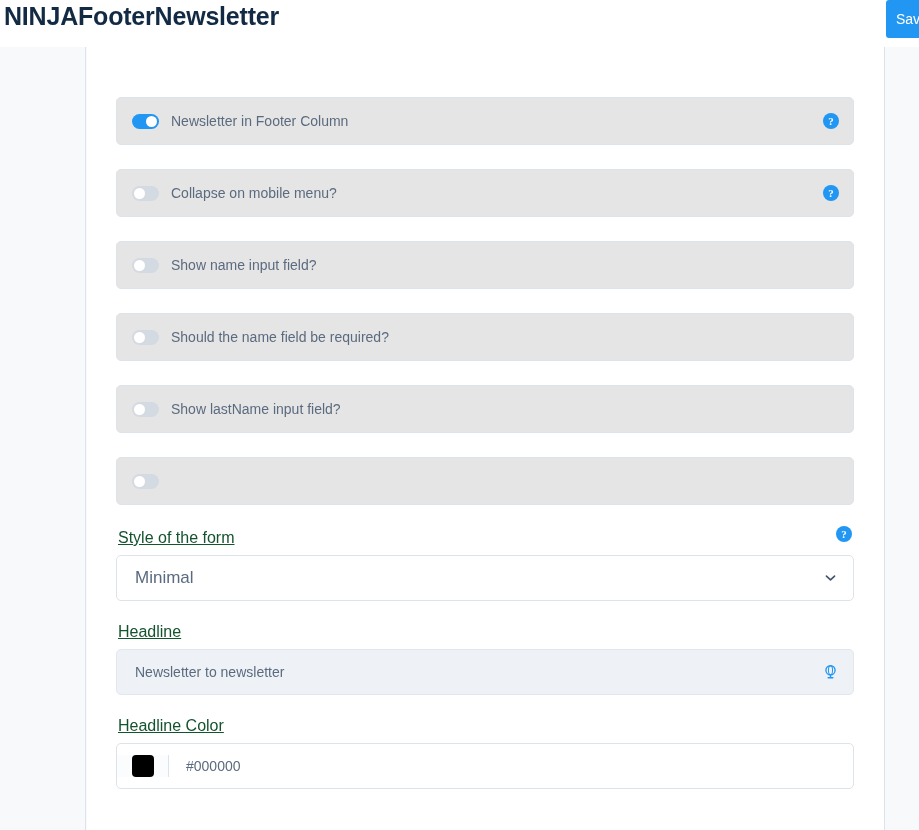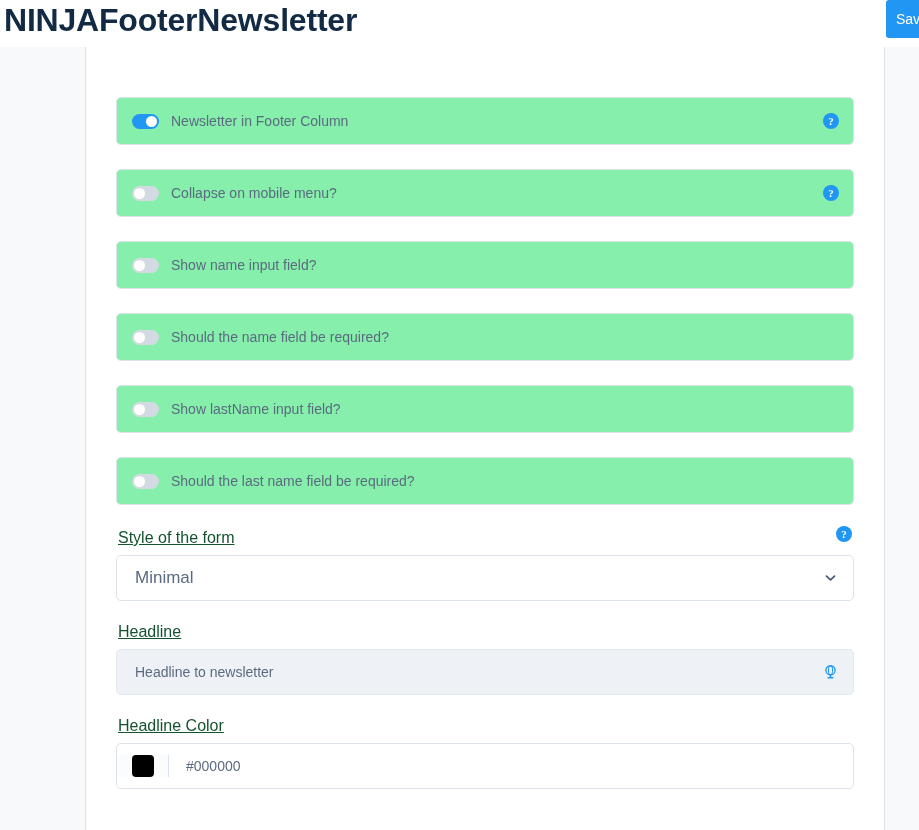--- a/index.html
+++ b/index.html
@@ -24,21 +24,21 @@
     left: 0; top: 0;
     width: 919px;
     height: 47px;
     background: #ffffff;
   }
 
   .page-title {
     position: absolute;
     left: 4px;
     top: 2px;
-    font-size: 32px;
+    font-size: 25px;
     font-weight: bold;
     color: #122a43;
     letter-spacing: -0.2px;
     white-space: nowrap;
   }
 
   .save-btn {
     position: absolute;
     left: 886px;
     top: 0px;
@@ -98,21 +98,21 @@
     top: 50px;
     width: 738px;
   }
 
   
   .toggle-card {
     position: relative;
     height: 48px;
     border: 1px solid #dde3ea;
     border-radius: 5px;
-    background: #86efac;
+    background: #e5e5e5;
     margin-bottom: 24px;
     display: flex;
     align-items: center;
     padding-left: 15px;
   }
 
   .switch {
     position: relative;
     width: 27px;
     height: 15px;
@@ -326,40 +326,39 @@
         <div class="switch">
             <span class="knob"></span>
           </div>
         <span class="toggle-label">Show lastName input field?</span>
       </div>
 
       <div class="toggle-card">
         <div class="switch">
             <span class="knob"></span>
           </div>
-        <span class="toggle-label">Should the last name field be required?</span>
       </div>
 
       <div class="field-group">
         <span class="field-label">Style of the form</span>
         <span class="field-help">?</span>
         <div class="select-box">
           <span class="select-value">Minimal</span>
           <span class="chevron">
             <svg viewBox="0 0 16 16" width="13" height="13" aria-hidden="true">
               <path d="M3 5.6 L8 10.4 L13 5.6" fill="none" stroke="#46566c" stroke-width="2" stroke-linecap="round" stroke-linejoin="round"></path>
             </svg>
           </span>
         </div>
       </div>
 
       <div class="field-group">
         <span class="field-label">Headline</span>
         <div class="text-input">
-          <span class="text-input-value">Headline to newsletter</span>
+          <span class="text-input-value">Newsletter to newsletter</span>
           <span class="globe-icon">
             <svg viewBox="0 0 20 20" width="17" height="17" aria-hidden="true">
               <circle cx="10" cy="8" r="5.4" fill="none" stroke="#2196f3" stroke-width="1.6"></circle>
               <ellipse cx="10" cy="8" rx="2.4" ry="5.4" fill="none" stroke="#2196f3" stroke-width="1.2"></ellipse>
               <line x1="10" y1="13.4" x2="10" y2="16.5" stroke="#2196f3" stroke-width="1.6"></line>
               <line x1="7.2" y1="16.8" x2="12.8" y2="16.8" stroke="#2196f3" stroke-width="1.6" stroke-linecap="round"></line>
             </svg>
           </span>
         </div>
       </div>

